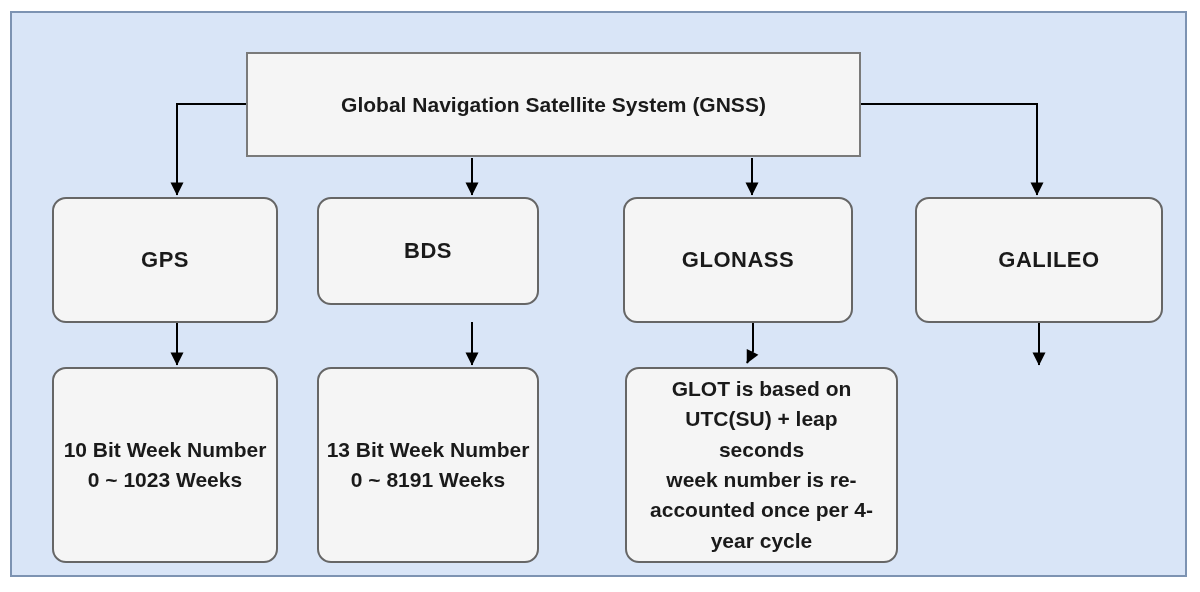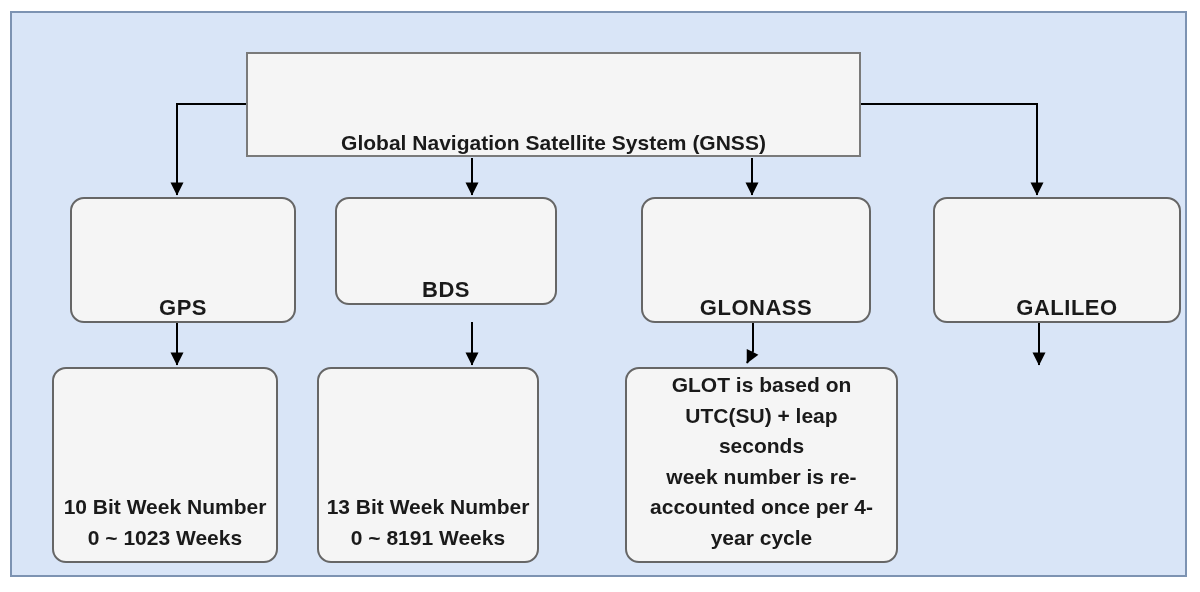--- a/index.html
+++ b/index.html
@@ -32,38 +32,37 @@
     width: 1200px;
     height: 592px;
     pointer-events: none;
   }
   .node {
     position: absolute;
     box-sizing: border-box;
     background: #f5f5f5;
     border: 2px solid #666666;
     display: flex;
-    align-items: flex-end;
+    align-items: center;
     justify-content: center;
     text-align: center;
     color: #1a1a1a;
     font-weight: bold;
     font-size: 21px;
   }
   .node.root {
     border-radius: 0;
     border-color: #7a7a7a;
   }
   .node.rounded {
     border-radius: 14px;
   }
   .node.label {
     font-size: 22px;
     letter-spacing: 0.5px;
-    margin-left: 18px;
   }
   .node.detail {
     white-space: pre-line;
     line-height: 1.45;
     padding: 8px 6px;
   }
 </style>
 </head>
 <body>
 

